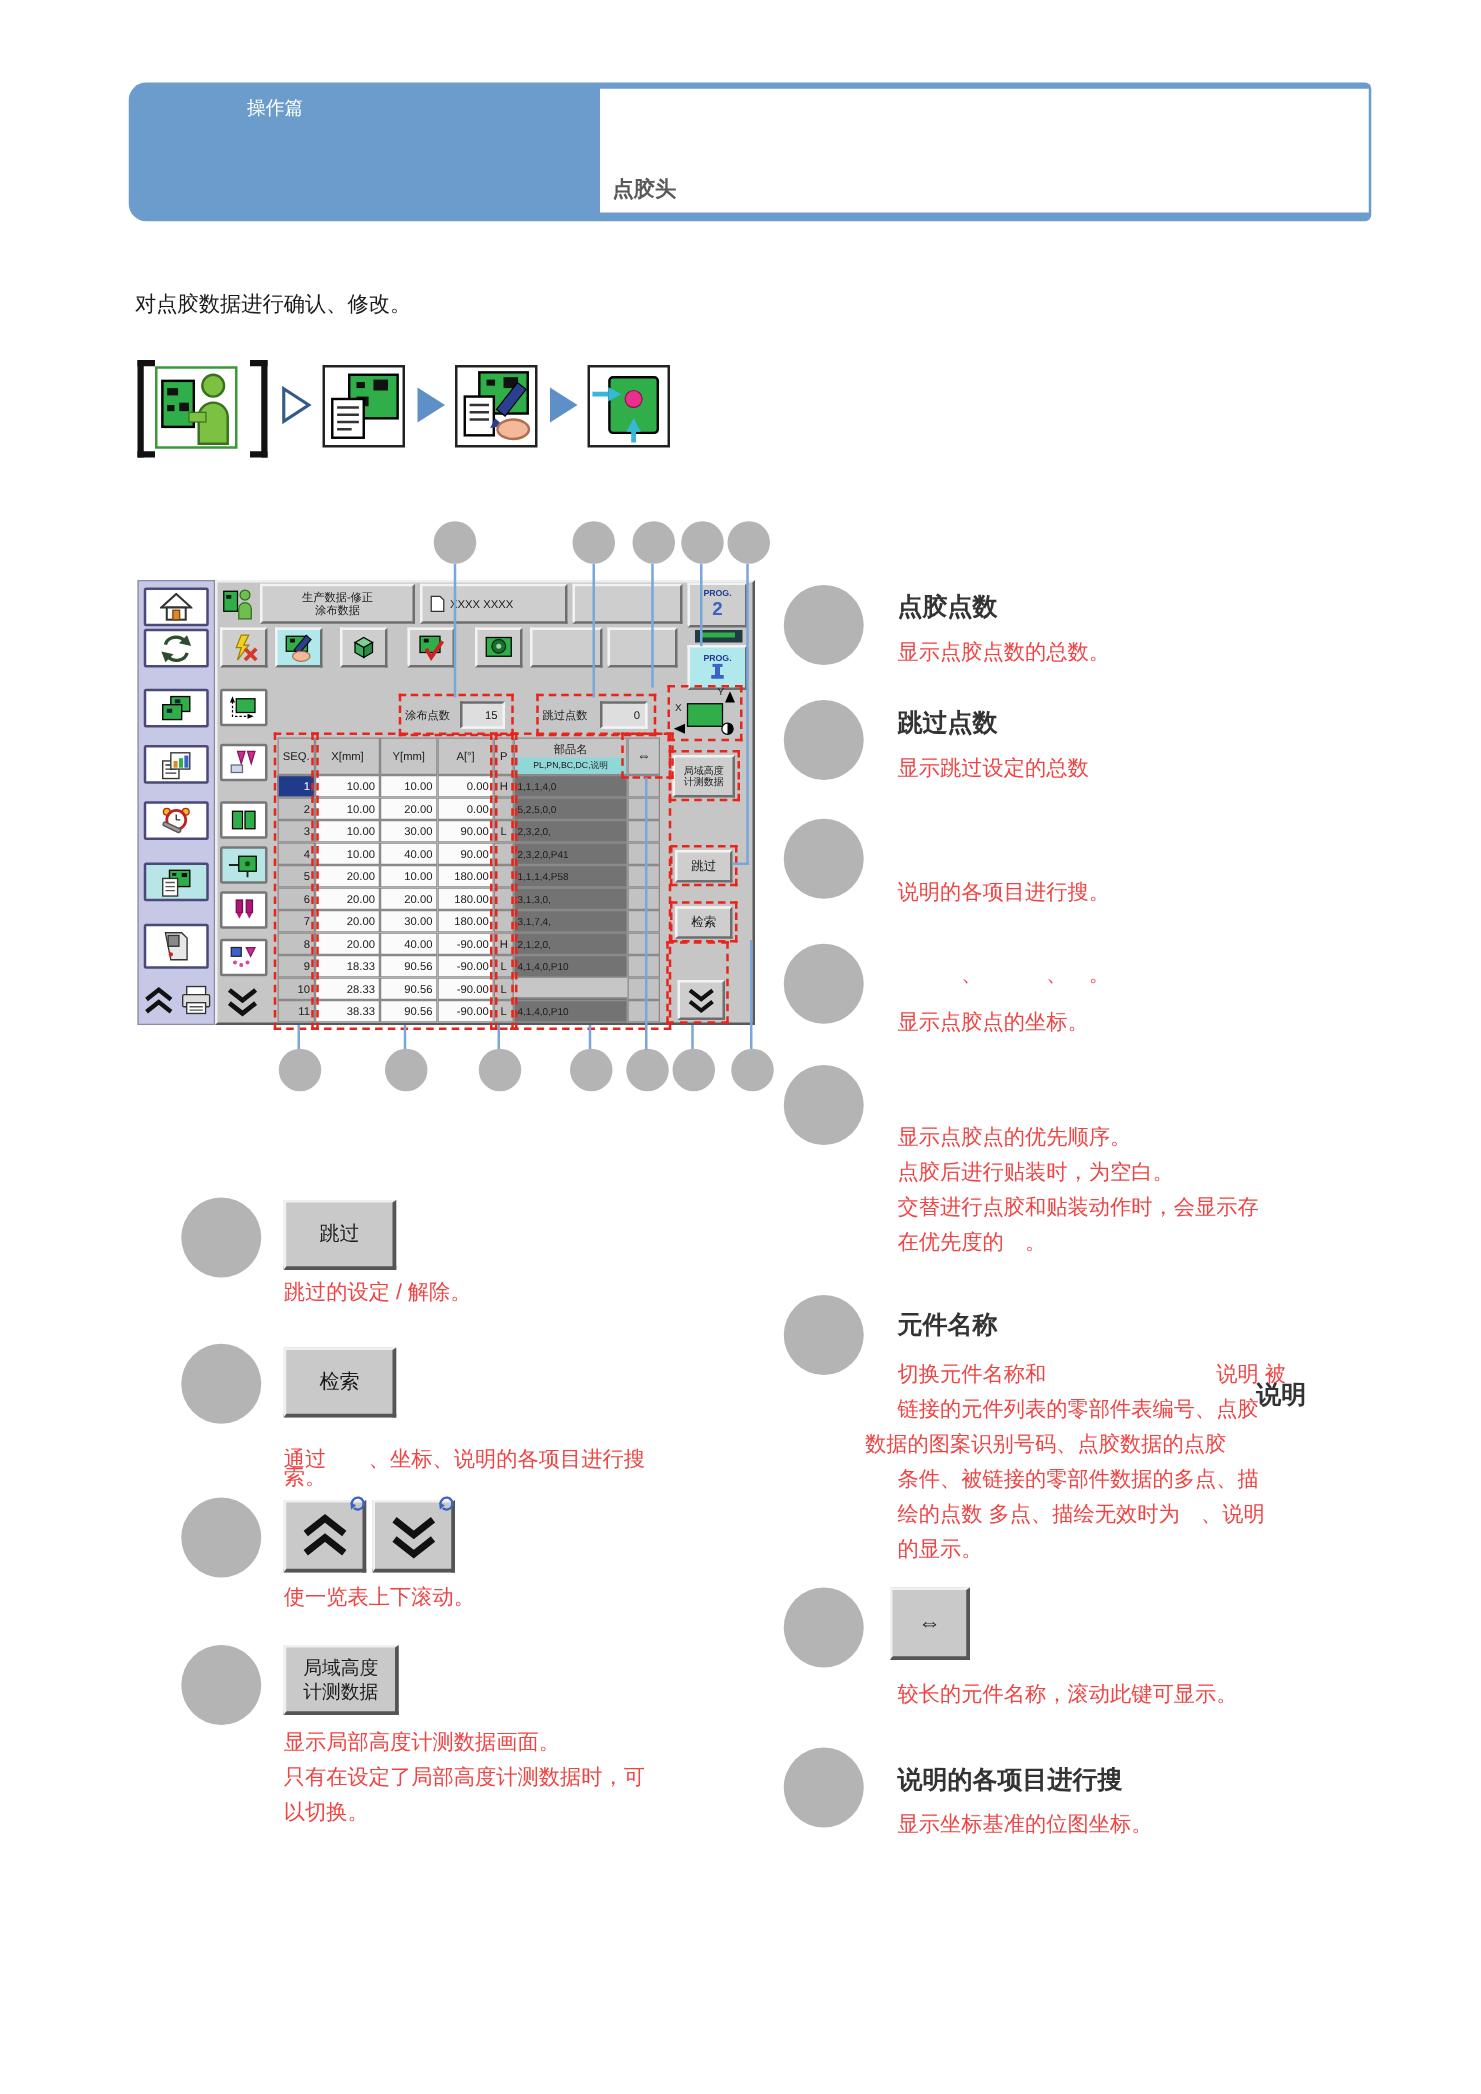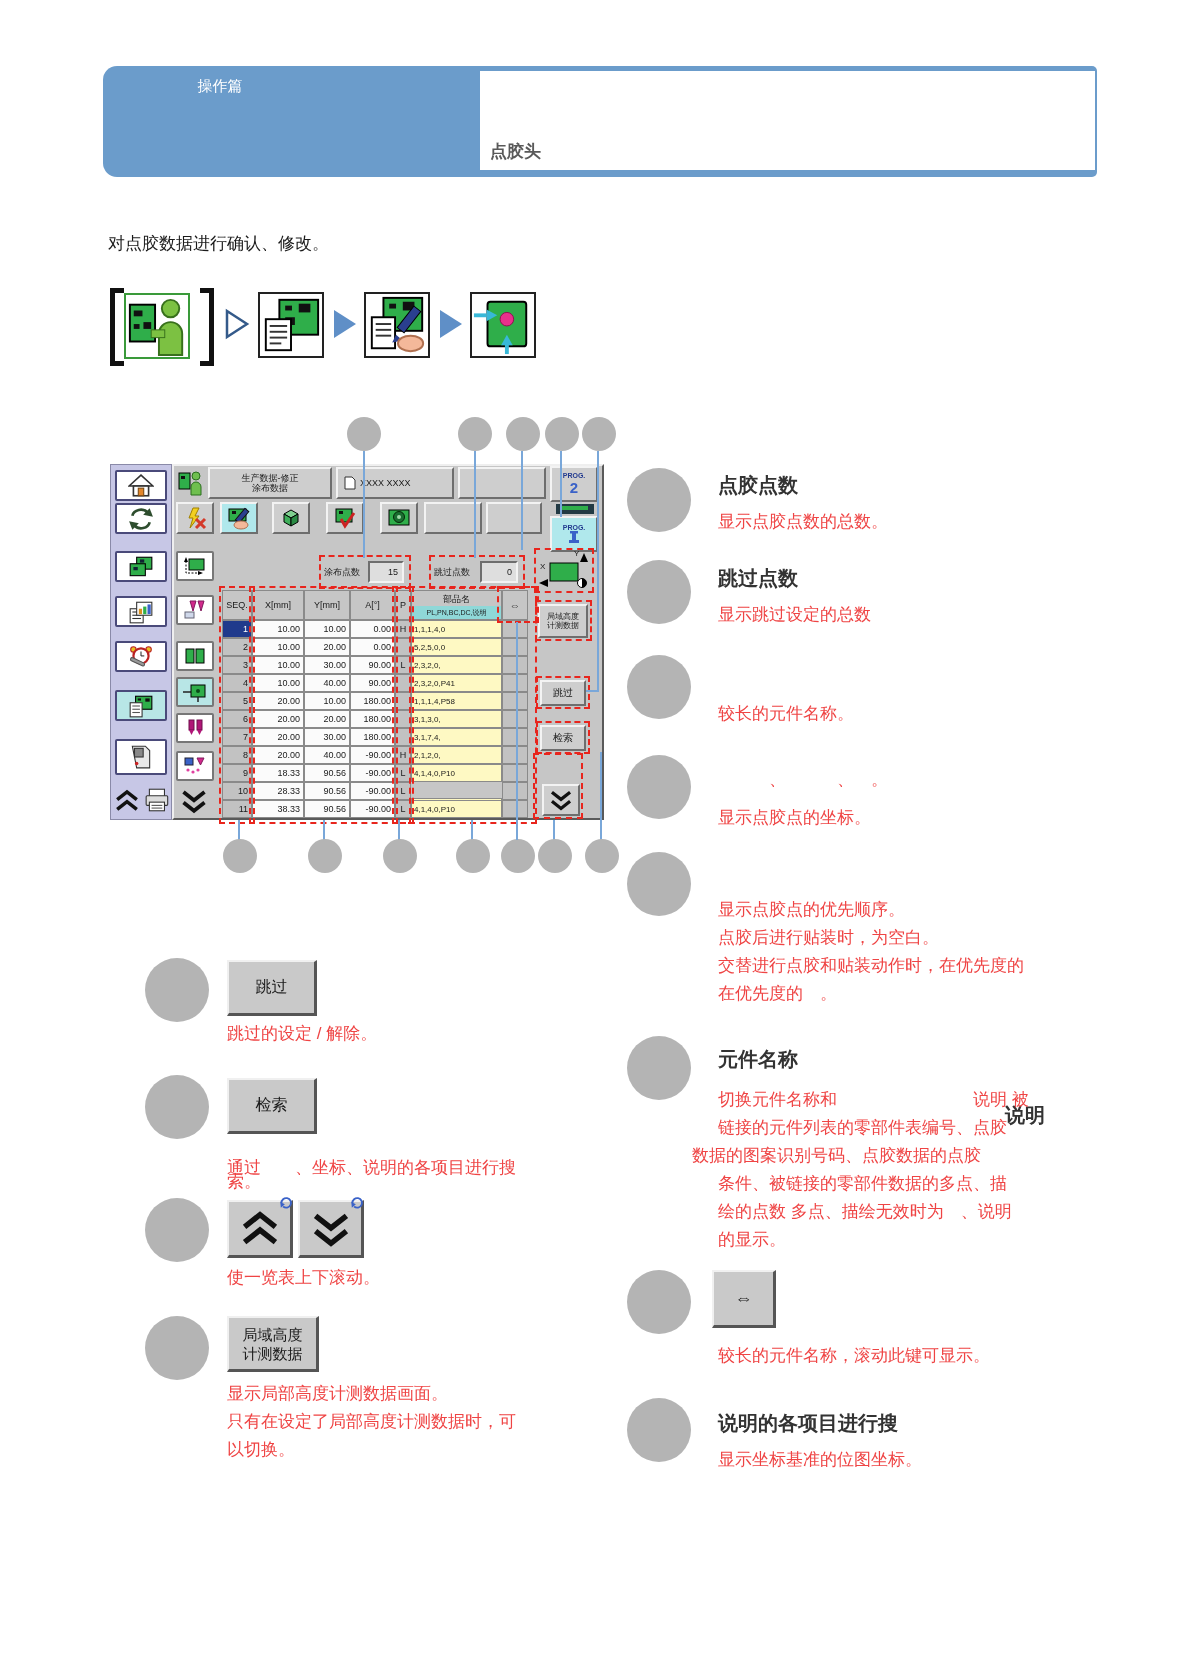--- a/index.html
+++ b/index.html
@@ -37,21 +37,21 @@
   
   .tc{position:absolute;height:18px;border:1px solid #8a8a8a;font-size:9px;display:flex;align-items:center;overflow:hidden;white-space:nowrap}
   .th{position:absolute;top:0;height:30px;background:#c6c6c6;border:1px solid #8a8a8a;font-size:9px;
       display:flex;align-items:center;justify-content:center;text-align:center}
   .cseq{left:0;width:30px}.ccx{left:30px;width:52px}.ccy{left:82px;width:46px}
   .cca{left:128px;width:45px}.ccp{left:173px;width:16px}.ccn{left:189px;width:91px}.ccs{left:280px;width:26px}
   .num{background:#fbfbfb;justify-content:flex-end;padding-right:3px}
   .seqc{background:#c2c2c2;justify-content:flex-end;padding-right:3px}
   .sel{background:#203a8c;color:#fff}
   .pcell{background:#c2c2c2;justify-content:center}
-  .ncell{background:#fef9c3;padding-left:2px;font-size:8px}
+  .ncell{background:#737373;padding-left:2px;font-size:8px}
   
   .c-head{font-size:20px;font-weight:bold;color:#333;white-space:nowrap}
   .c-body{font-size:17px;color:#ef4444;white-space:nowrap}
   .gbtn{background:#c9c9c9;border-top:2px solid #f0f0f0;border-left:2px solid #f0f0f0;
         border-right:3px solid #555;border-bottom:3px solid #555;
         display:flex;align-items:center;justify-content:center;text-align:center}
 </style>
 </head>
 <body>
 
@@ -515,28 +515,28 @@
   <div class="a circle" style="left:145px;top:1075px;width:64px;height:64px"></div>
   <div class="a circle" style="left:145px;top:1198px;width:64px;height:64px"></div>
   <div class="a circle" style="left:145px;top:1316px;width:64px;height:64px"></div>
 
   <div class="a c-head" style="left:718px;top:472px">点胶点数</div>
   <div class="a c-body" style="left:718px;top:510px">显示点胶点数的总数。</div>
 
   <div class="a c-head" style="left:718px;top:565px">跳过点数</div>
   <div class="a c-body" style="left:718px;top:603px">显示跳过设定的总数</div>
 
-  <div class="a c-body" style="left:718px;top:702px">较长的元件名称。</div>
+  <div class="a c-body" style="left:718px;top:702px">说明的各项目进行搜。</div>
 
   <div class="a c-body" style="left:718px;top:768px">　　　、　　　、　。</div>
   <div class="a c-body" style="left:718px;top:806px">显示点胶点的坐标。</div>
 
   <div class="a c-body" style="left:718px;top:898px">显示点胶点的优先顺序。</div>
   <div class="a c-body" style="left:718px;top:926px">点胶后进行贴装时，为空白。</div>
-  <div class="a c-body" style="left:718px;top:954px">交替进行点胶和贴装动作时，在优先度的</div>
+  <div class="a c-body" style="left:718px;top:954px">交替进行点胶和贴装动作时，会显示存</div>
   <div class="a c-body" style="left:718px;top:982px">在优先度的　。</div>
 
   <div class="a c-head" style="left:718px;top:1046px">元件名称</div>
   <div class="a c-head" style="left:1005px;top:1102px">说明</div>
   <div class="a c-body" style="left:718px;top:1088px">切换元件名称和　　　　　　　　说明 被</div>
   <div class="a c-body" style="left:718px;top:1116px">链接的元件列表的零部件表编号、点胶</div>
   <div class="a c-body" style="left:692px;top:1144px">数据的图案识别号码、点胶数据的点胶</div>
   <div class="a c-body" style="left:718px;top:1172px">条件、被链接的零部件数据的多点、描</div>
   <div class="a c-body" style="left:718px;top:1200px">绘的点数 多点、描绘无效时为　、说明</div>
   <div class="a c-body" style="left:718px;top:1228px">的显示。</div>

